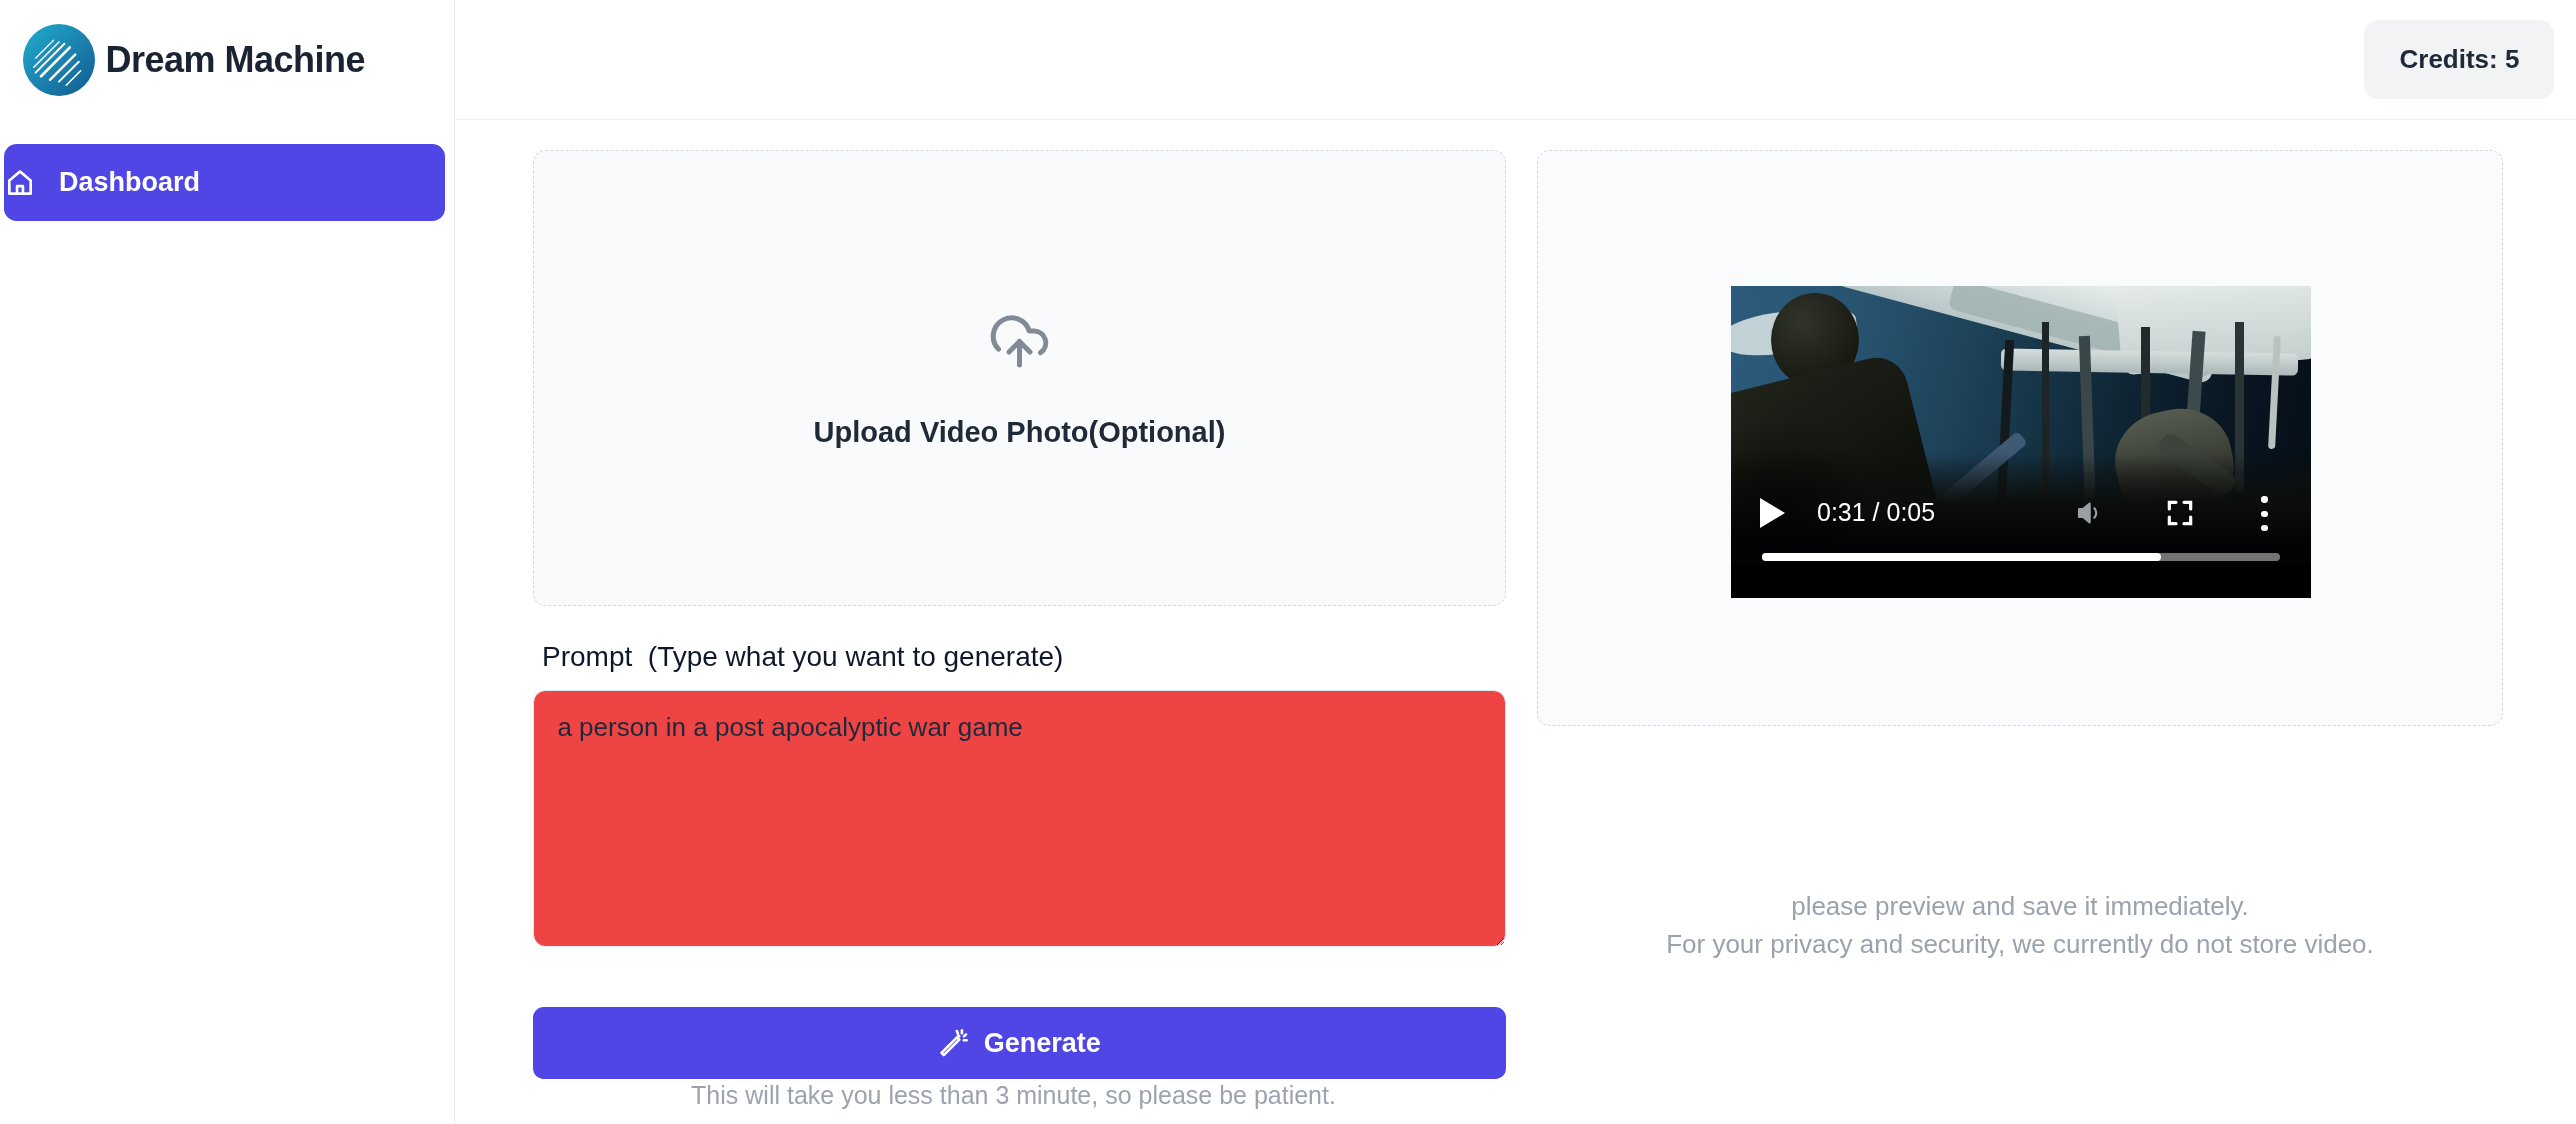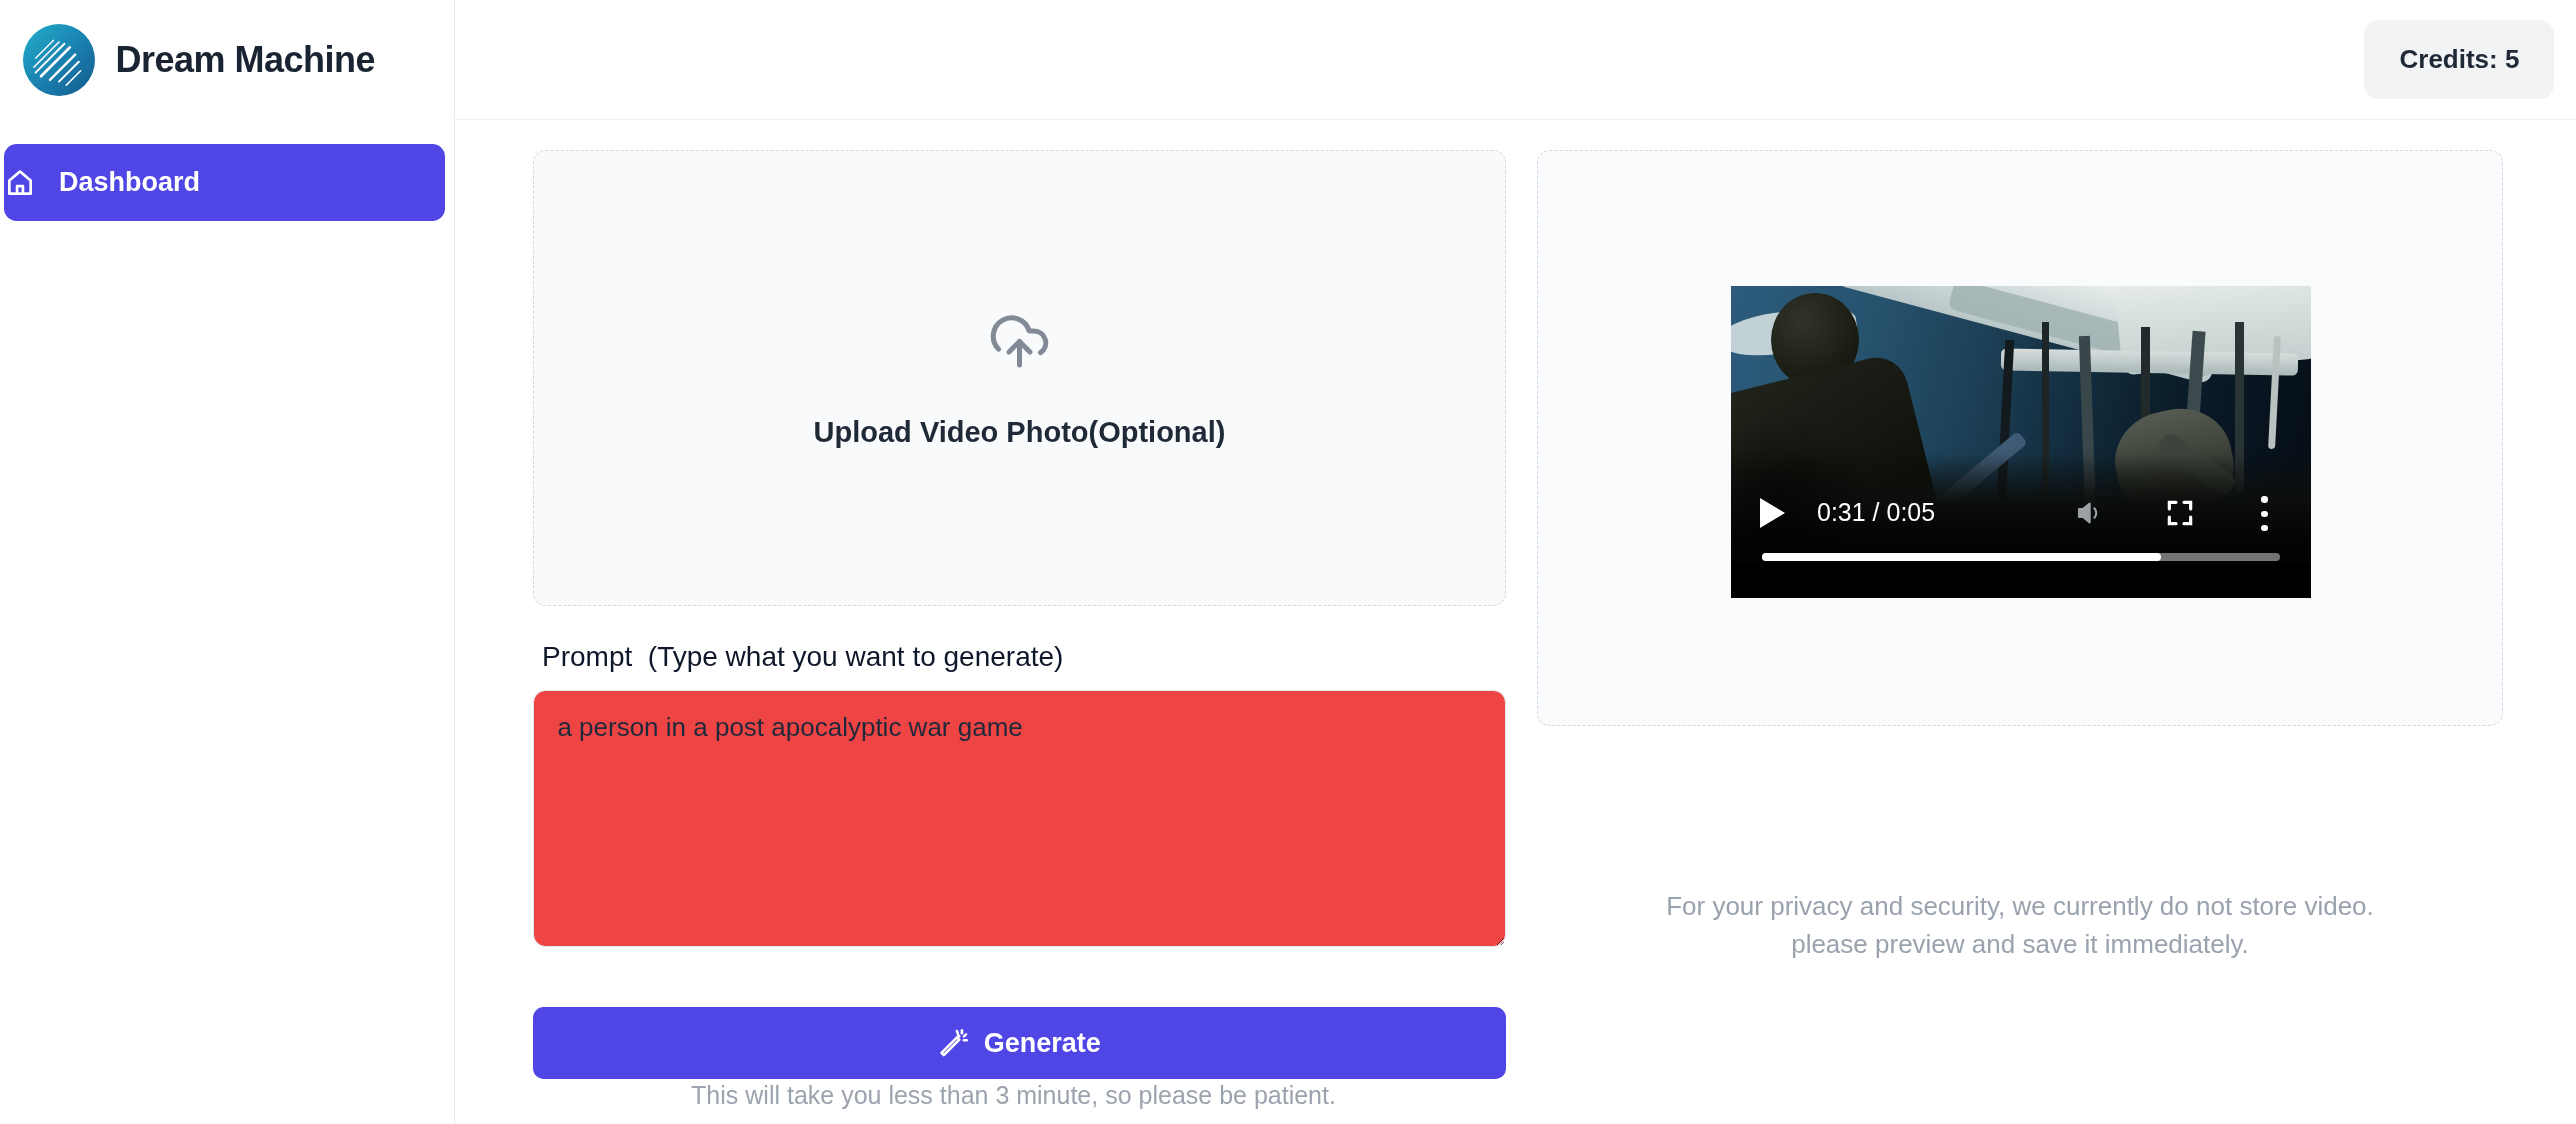--- a/index.html
+++ b/index.html
@@ -5,21 +5,21 @@
   * { margin:0; padding:0; box-sizing:border-box; }
   html,body { width:2576px; height:1124px; background:#ffffff; overflow:hidden;
               font-family:"Liberation Sans", sans-serif; }
   .page { position:relative; width:2576px; height:1124px; background:#fff; }
 
   
   .sidebar { position:absolute; left:0; top:0; width:455px; height:1124px;
              background:#fff; border-right:1.8px solid #e8eaee; }
   .logo-row { position:absolute; left:23.4px; top:24px; height:72px; display:flex; align-items:center; cursor:pointer; }
   .logo-circle { width:72px; height:72px; flex:0 0 72px; }
-  .logo-text { margin-left:20px; font-size:36px; font-weight:800; color:#1a2332; letter-spacing:-0.5px; white-space:nowrap; }
+  .logo-text { margin-left:10px; font-size:36px; font-weight:800; color:#1a2332; letter-spacing:-0.5px; white-space:nowrap; }
   .dash-btn { position:absolute; left:3.6px; top:144px; width:441px; height:77px;
               background:#4f46e5; border-radius:12.6px; display:flex; align-items:center;
               gap:23.4px; cursor:pointer; border:none; }
   .dash-btn .label { color:#fff; font-size:27px; font-weight:700; }
 
   
   .header { position:absolute; left:455px; top:0; width:2121px; height:120px;
             background:#fff; border-bottom:1.8px solid #eef0f3;
             display:flex; align-items:center; justify-content:flex-end; gap:25px; padding-right:21.6px; }
   .chip { background:#f1f3f5; border-radius:14.4px; height:79px; display:flex; align-items:center;
@@ -230,18 +230,18 @@
             <span></span>
         </button>
       </div>
       <div class="progress">
         <div class="progress-fill" style="width: 77%;"></div>
       </div>
     </div>
   </div>
 
   <div class="privacy">
+    <div>please preview and save it immediately.</div>
     <div>For your privacy and security, we currently do not store video.</div>
-    <div>please preview and save it immediately.</div>
   </div>
 
 </div>
 
 
 </body></html>

